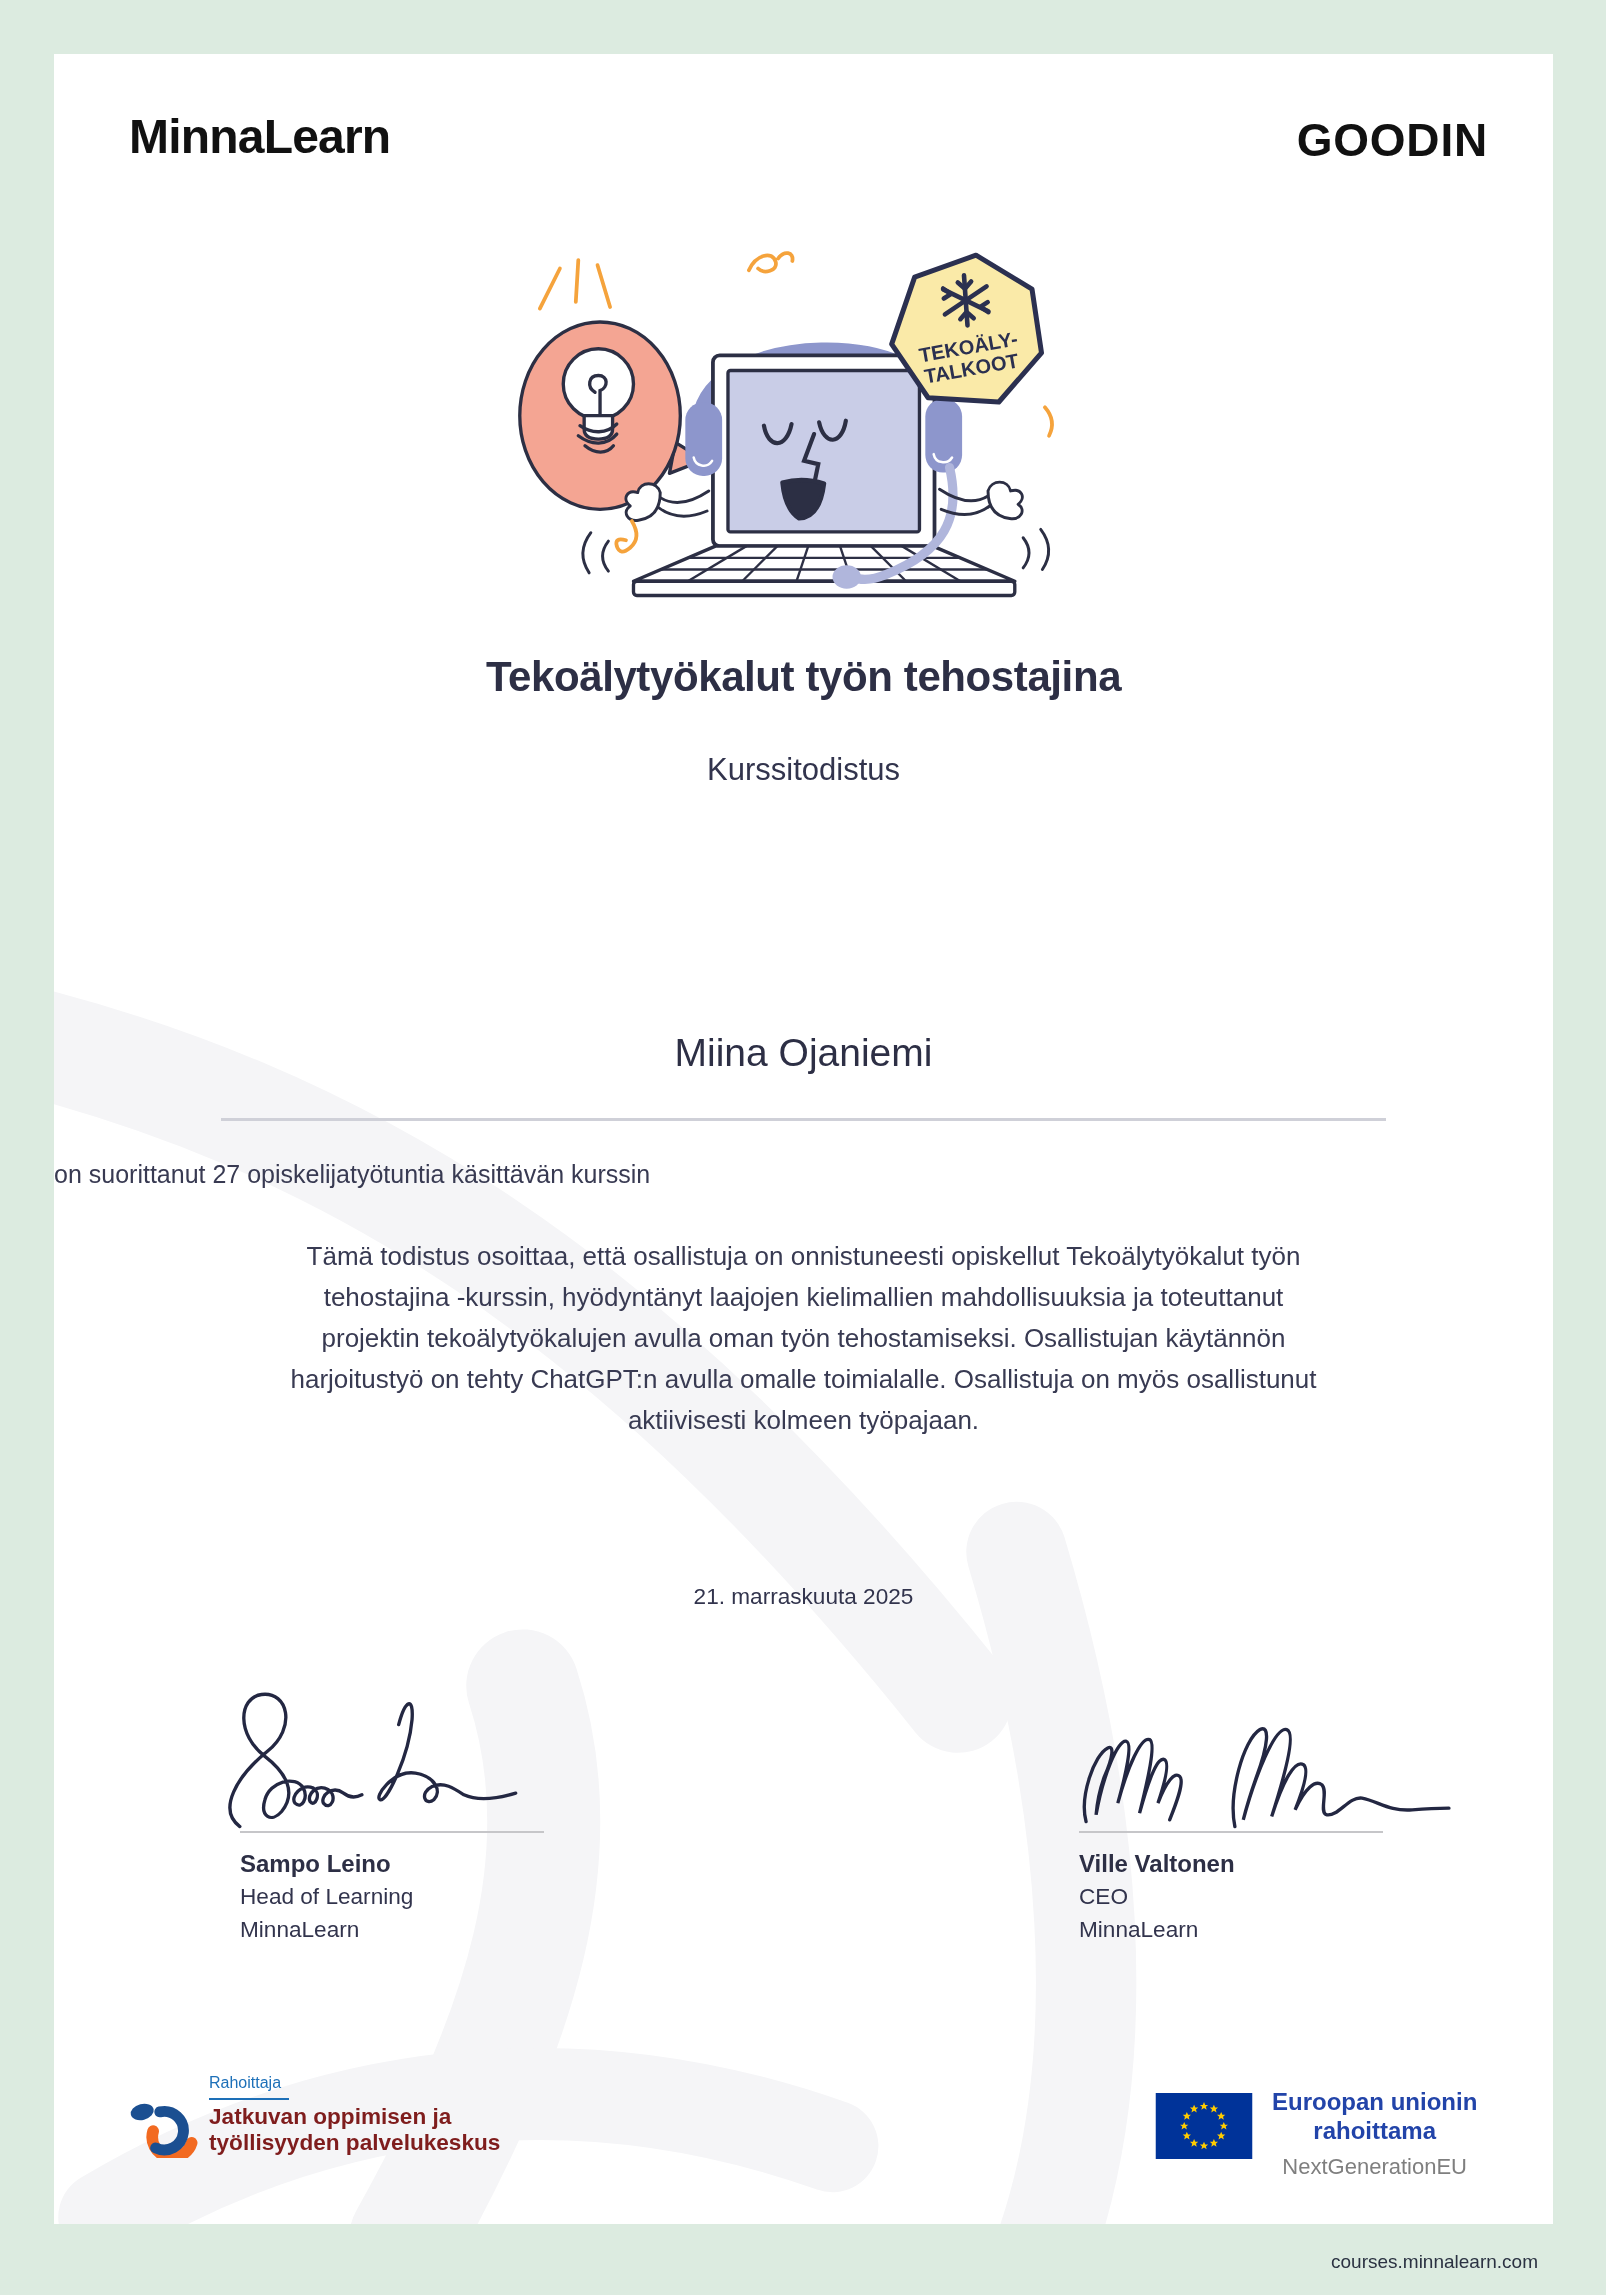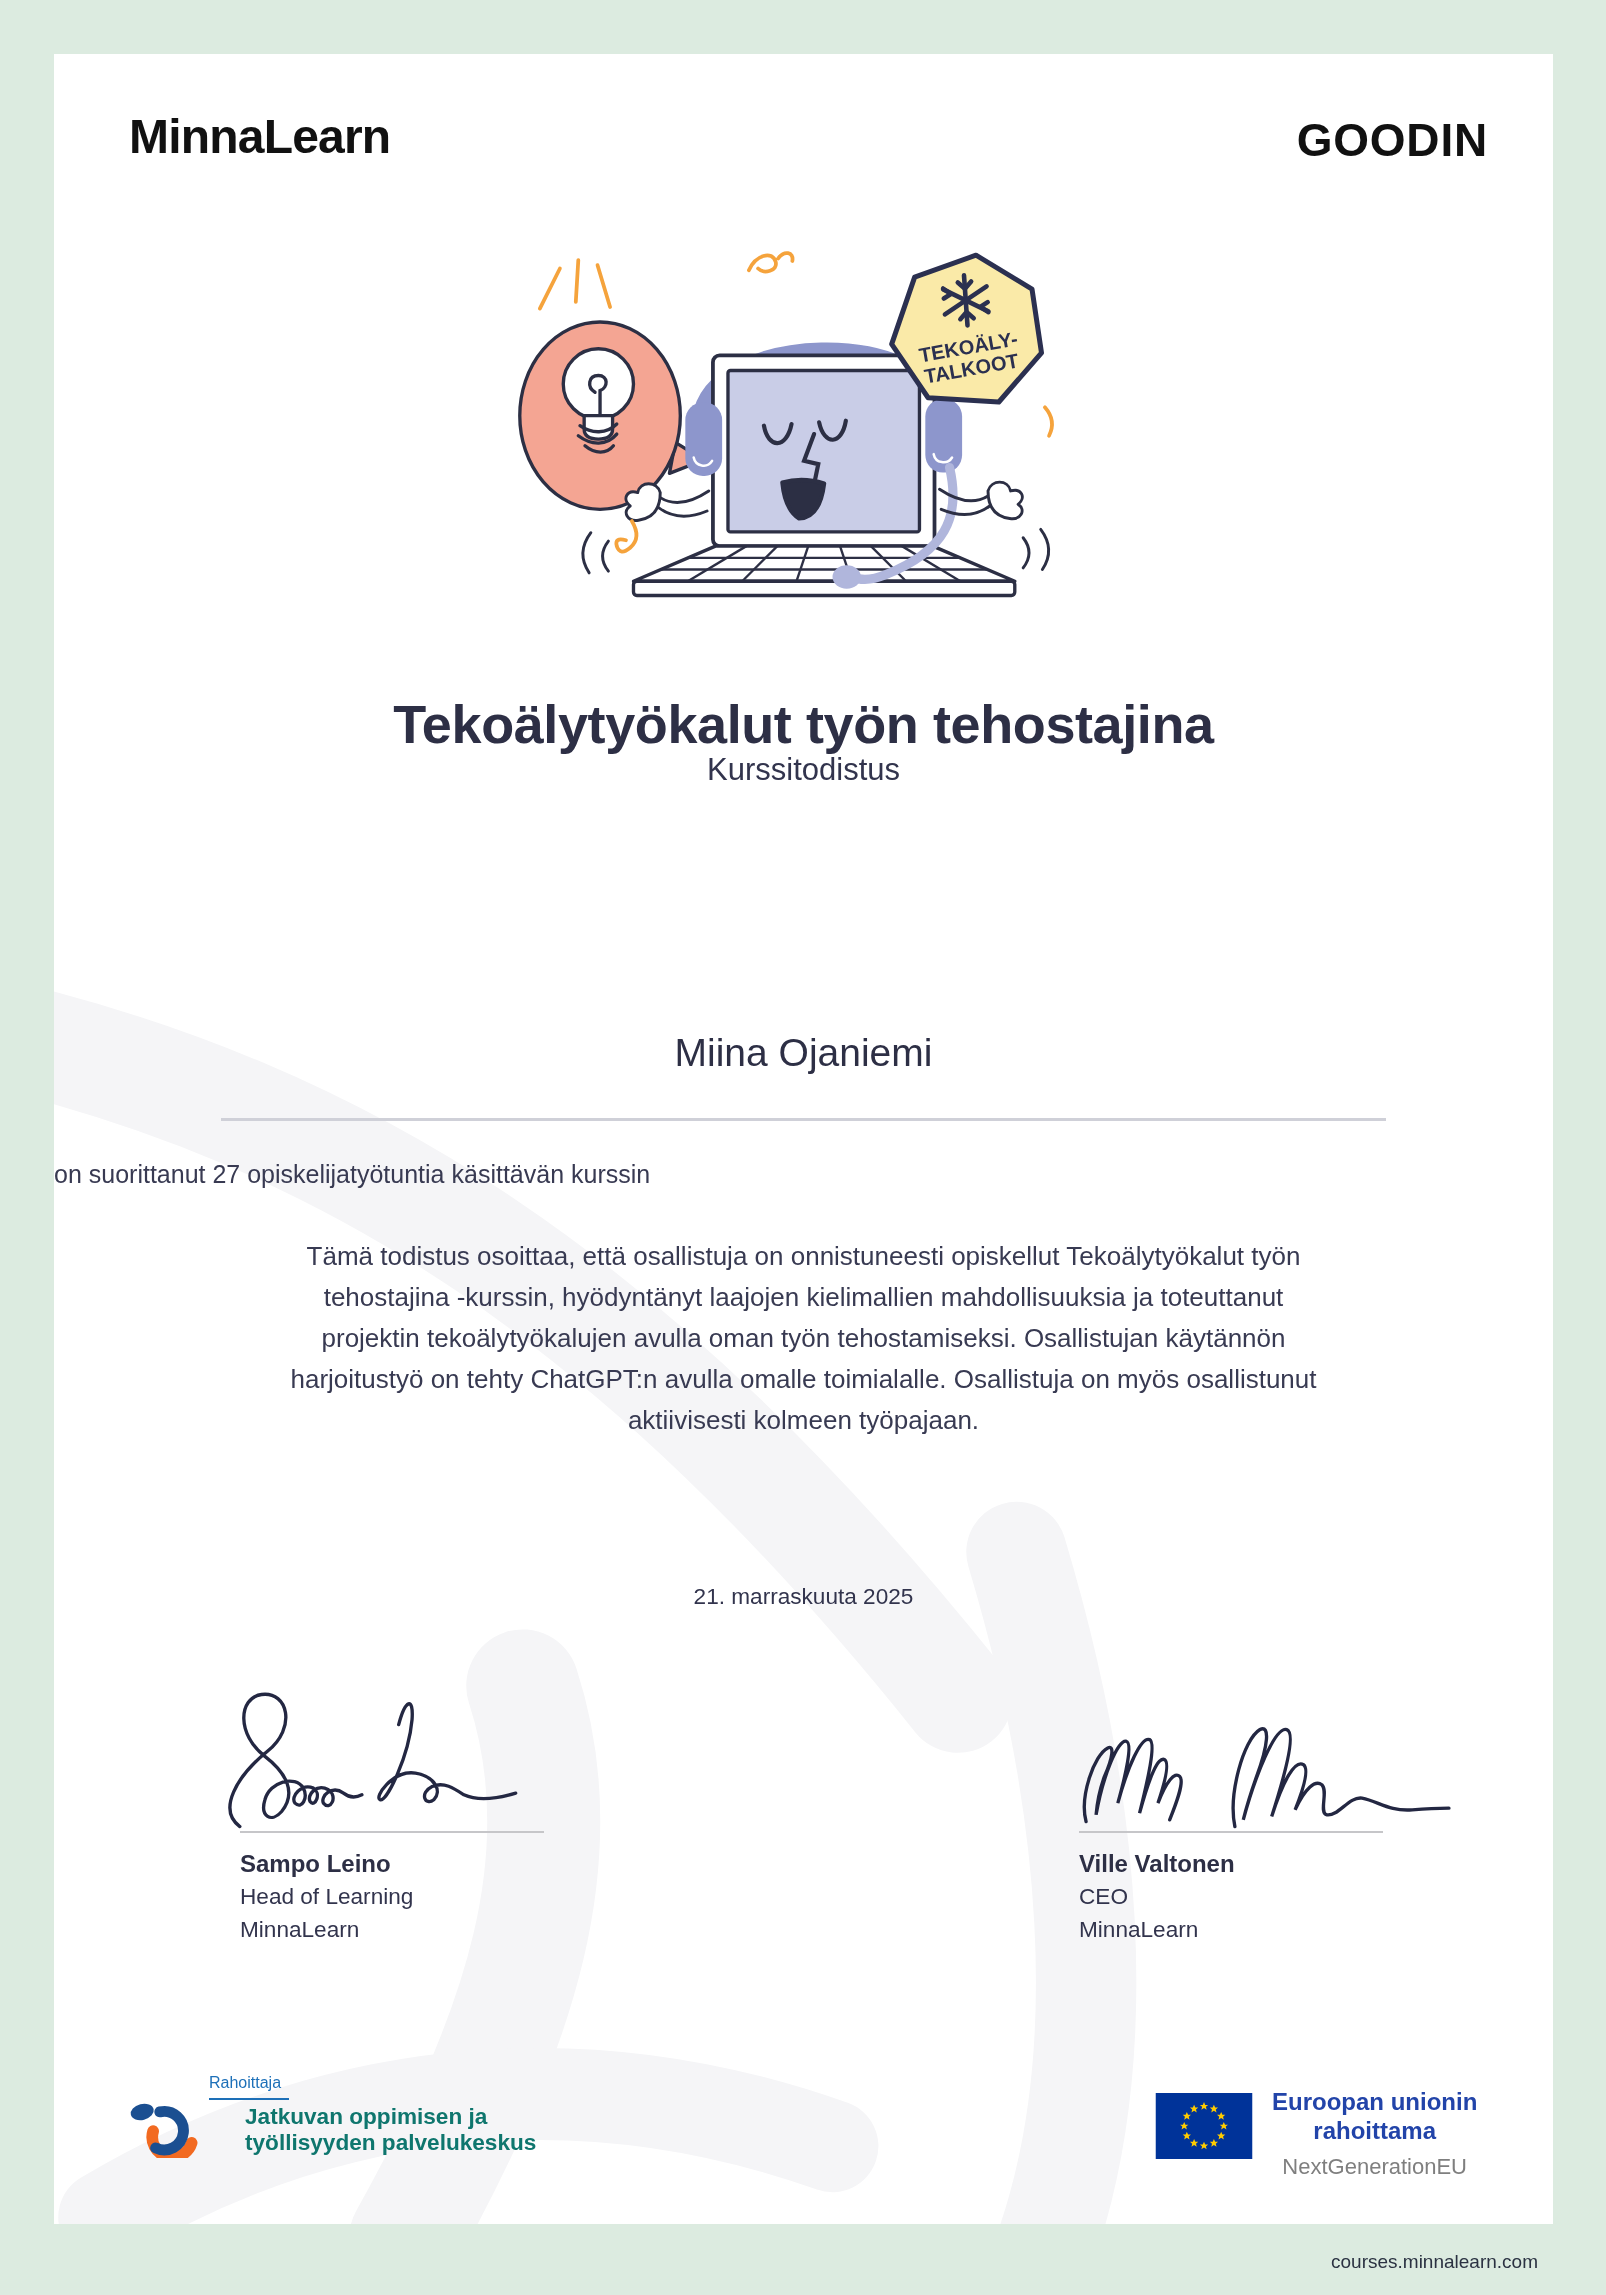--- a/index.html
+++ b/index.html
@@ -26,23 +26,22 @@
   }
   .brand-right {
     position:absolute; right:65px; top:59px;
     font-size:46px; font-weight:800; letter-spacing:0.8px; color:#111111;
   }
 
   .illustration { position:absolute; left:454px; top:161px; width:552px; height:393px; }
 
   .title {
     position:absolute; left:0; top:599px; width:100%;
-    text-align:center; font-size:54px; font-weight:bold; color:#2d2f45;
+    text-align:center; font-size:42px; font-weight:bold; color:#2d2f45;
     letter-spacing:-0.4px;
-    margin-top:40px;
   }
   .subtitle {
     position:absolute; left:0; top:698px; width:100%;
     text-align:center; font-size:31px; font-weight:400; color:#32344d;
   }
   .recipient-name {
     position:absolute; left:0; top:977px; width:100%;
     text-align:center; font-size:39px; font-weight:400; color:#2d2f45;
   }
   .divider {
@@ -68,21 +67,21 @@
   .sig-art { position:absolute; left:-52px; top:-15px; width:418px; height:159px; }
   .sig-art.right-art { left:-8.4px; top:5px; width:393px; height:139px; }
   .sig-line { position:absolute; left:0px; top:140px; width:304px; height:1.7px; background:#c6c6c9; }
   .sig-text { position:absolute; left:0px; top:156px; line-height:33px; font-size:22.6px; color:#32344d; }
   .sig-name { font-size:24px; font-weight:bold; color:#2d2f45; }
 
   .jotpa { position:absolute; left:74px; top:2015px; }
   .jotpa-mark { position:absolute; left:0px; top:32px; width:72px; height:57px; }
   .jotpa-label { position:absolute; left:81px; top:5px; font-size:16px; color:#1d70b8; }
   .jotpa-underline { position:absolute; left:81px; top:29px; width:80px; height:1.7px; background:#1d70b8; }
-  .jotpa-name { position:absolute; left:81px; top:35px; font-size:22.6px; font-weight:bold; color:#0f766e; line-height:26px; white-space:nowrap;margin-left:36px; }
+  .jotpa-name { position:absolute; left:81px; top:35px; font-size:22.6px; font-weight:bold; color:#7f1d1d; line-height:26px; white-space:nowrap; }
 
   .eu { position:absolute; left:1101px; top:2034px; }
   .eu-flag { position:absolute; left:0; top:5px; width:98px; height:66px; }
   .eu-text { position:absolute; left:117px; top:0px; white-space:nowrap;text-align:center; }
   .eu-line-bold { font-size:24px; font-weight:bold; color:#2244a9; line-height:28.5px; }
   .eu-line-gray { font-size:22px; color:#7f7f7f; line-height:28.5px; margin-top:8px; }
 
   .url-row { position:absolute; top:2251px; left:0; width:100%; height:25px; font-size:19px; color:#2b3242; }
   .url-left { position:absolute; left:71px; top:0; white-space:nowrap; }
   .url-right { position:absolute; right:69px; top:0; white-space:nowrap; }

